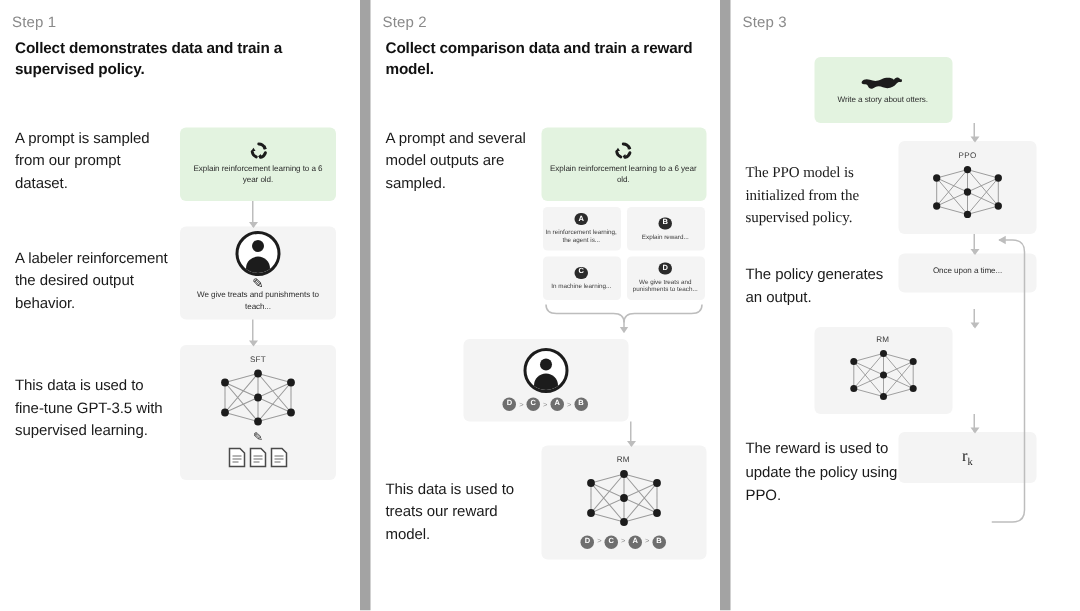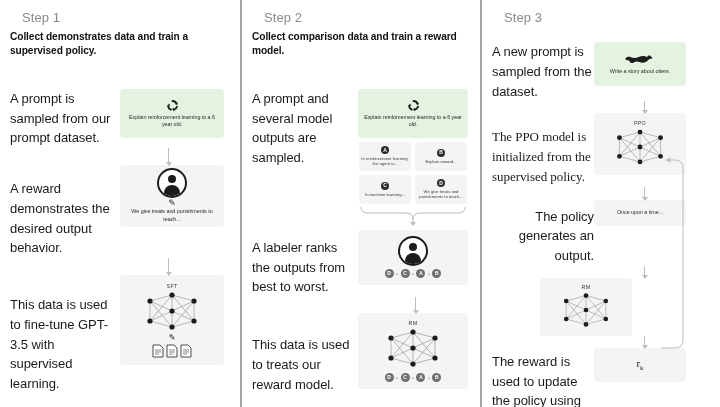--- a/index.html
+++ b/index.html
@@ -13,37 +13,37 @@
   .diagram{
     position:relative;width:720px;height:407px;display:flex;
     background:#ffffff;
   }
   .column{
     position:relative;
     width:240px;height:407px;
     box-sizing:border-box;
     padding:8px 8px 0 8px;
   }
-  .col2,.col3{border-left:2px solid #a3a3a3;}
+  .col2,.col3{border-left:7px solid #a3a3a3;}
   .col3{width:210px;}
 
   .step-label{
-    font-size:13px;color:#8a8a8a;letter-spacing:.1px;
-    margin:2px 0 5px 14px;font-weight:400;
+    font-size:10px;color:#8a8a8a;letter-spacing:.1px;
+    margin:2px 0 5px 0;font-weight:400;
   }
   .step-title{
     font-size:10.2px;font-weight:bold;line-height:1.42;
     color:#111;margin:0 0 0 2px;letter-spacing:-.1px;
     max-width:215px;
   }
 
   
   .row{display:flex;align-items:flex-start;}
   .desc{
-    font-size:13px;line-height:1.52;color:#1a1a1a;
+    font-size:10px;line-height:1.52;color:#1a1a1a;
     letter-spacing:-.05px;
     width:104px;flex:0 0 104px;padding-left:2px;box-sizing:border-box;
   }
   .gfx{flex:1;display:flex;flex-direction:column;align-items:center;}
 
   .card{
     background:#f4f4f4;border-radius:4px;
     display:flex;flex-direction:column;align-items:center;justify-content:center;
     box-sizing:border-box;
   }
@@ -150,21 +150,21 @@
               </svg>
           </div>
           <div class="card-text" style="margin-top:3px;">Explain reinforcement learning to a 6 year old.</div>
         </div>
       </div>
     </div>
 
     <div class="arrow" style="height:17px;margin-left:160px;"></div>
 
     <div class="row">
-      <div class="desc" style="padding-top:14px;">A reward demonstrates the desired output behavior.</div>
+      <div class="desc" style="padding-top:14px;">A labeler reinforcement the desired output behavior.</div>
       <div class="gfx">
         <div class="card" style="width:104px;height:62px;">
           <div class="person">
             <div class="head"></div>
               <div class="body"></div>
           </div>
           <div class="pencil">✎</div>
           <div class="card-text">We give treats and punishments to teach...</div>
         </div>
       </div>
@@ -257,21 +257,20 @@
 
         <svg class="brace" width="110" height="22" viewBox="0 0 110 22">
           <path d="M3 2 q0 6 7 6 h38 q7 0 7 6 q0 -6 7 -6 h38 q7 0 7 -6" fill="none" stroke="#bdbdbd" stroke-width="1"></path>
           <line x1="55" y1="13" x2="55" y2="18" stroke="#bdbdbd" stroke-width="1"></line>
           <path d="M52.2 17 h5.6 l-2.8 4.2 z" fill="#bdbdbd"></path>
         </svg>
       </div>
     </div>
 
     <div class="row" style="margin-top:3px;">
-      <div class="desc" style="padding-top:8px;">A labeler ranks the outputs from best to worst.</div>
       <div class="gfx">
         <div class="card" style="width:110px;height:55px;">
           <div class="person">
             <div class="head"></div>
               <div class="body"></div>
           </div>
           <div class="ranks">
             <div class="badge">D</div>
             <span class="gt">&gt;</span>
             <div class="badge">C</div>
@@ -316,21 +315,20 @@
           </div>
         </div>
       </div>
     </div>
   </div>
 
   <div class="column col3">
     <div class="step-label">Step 3</div>
 
     <div class="row" style="margin-top:17px;">
-      <div class="desc">A new prompt is sampled from the dataset.</div>
       <div class="gfx">
         <div class="card green" style="width:92px;height:44px;">
           <svg width="30" height="13" viewBox="0 0 34 15">
             <path d="M30 4.5 c-1.6 -2.4 -4.2 -1.6 -5 .3 c-2 -1.8 -6 -2 -9.5 -.3 c-3.6 1.7 -6 1.4 -9 .3 c-2.6 -1 -5 -.3 -6 1.2 c-1 1.6 .4 2.6 2 2.3 c1.4 -.3 2.2 .5 2.6 1.6 c.5 1.4 2 2.1 3.6 1.6 c1.6 -.5 2.6 -1.6 4.6 -1.6 c2.3 0 4 1.4 6.6 1.4 c3.2 0 5.6 -1.6 7 -3.4 c.9 -1.2 2.1 -1.6 3.1 -1.3 c1 .3 1.6 -.9 .9 -2.1 z" fill="#1c1c1c"></path>
           </svg>
           <div class="card-text" style="margin-top:2px;">Write a story about otters.</div>
         </div>
       </div>
     </div>
 
@@ -355,21 +353,21 @@
               <circle cx="30" cy="38" r="2.6"></circle>
             </g>
           </svg>
         </div>
       </div>
     </div>
 
     <div class="arrow" style="height:13px;margin-left:154px;"></div>
 
     <div class="row">
-      <div class="desc" style="padding-top:7px;text-align:right;">The policy generates an output.</div>
+      <div class="desc" style="padding-top:7px;">The policy generates an output.</div>
       <div class="gfx">
         <div class="card" style="width:92px;height:26px;">
           <div class="card-text">Once upon a time...</div>
         </div>
       </div>
     </div>
 
     <div class="arrow" style="height:12px;margin-left:154px;"></div>
 
     <div class="row">

